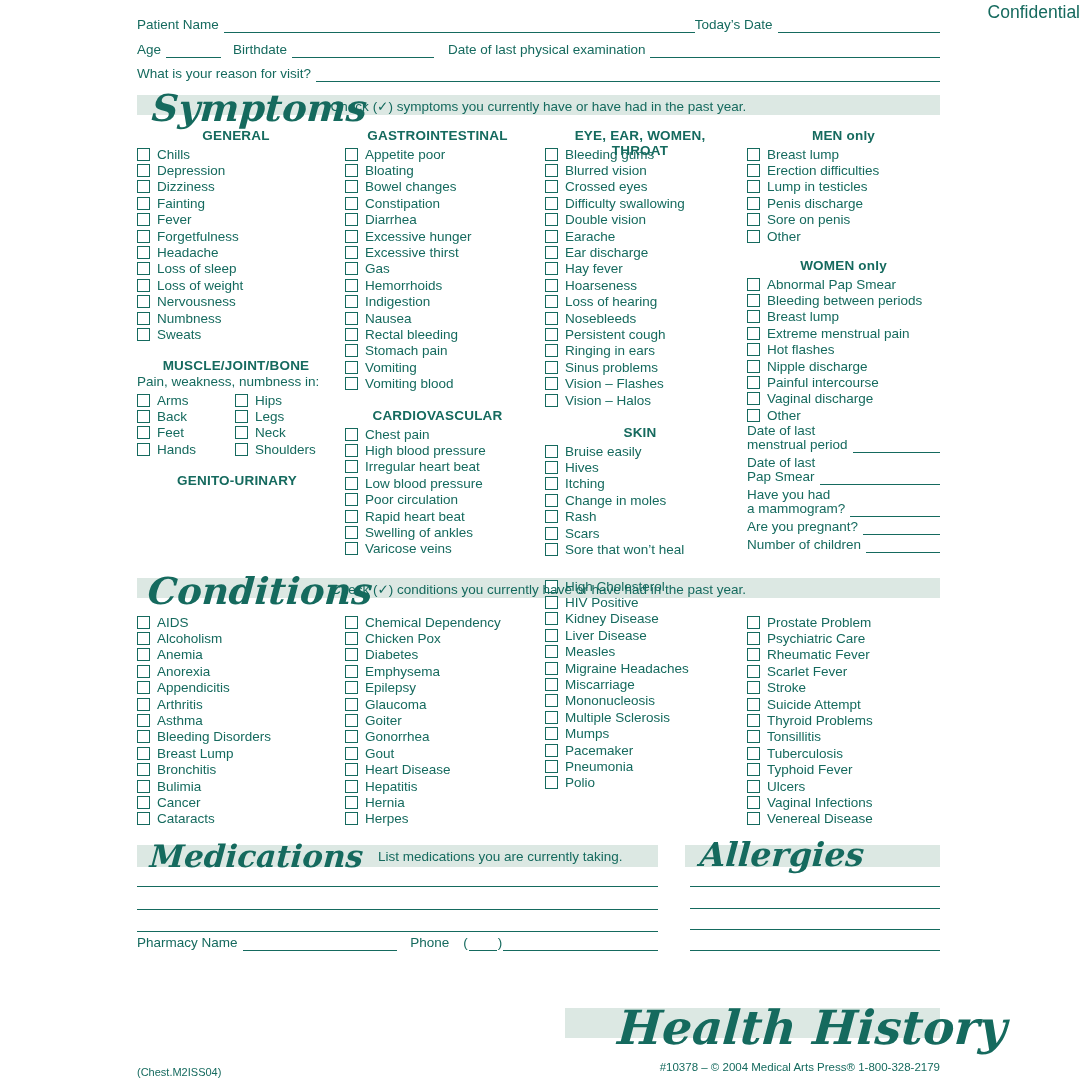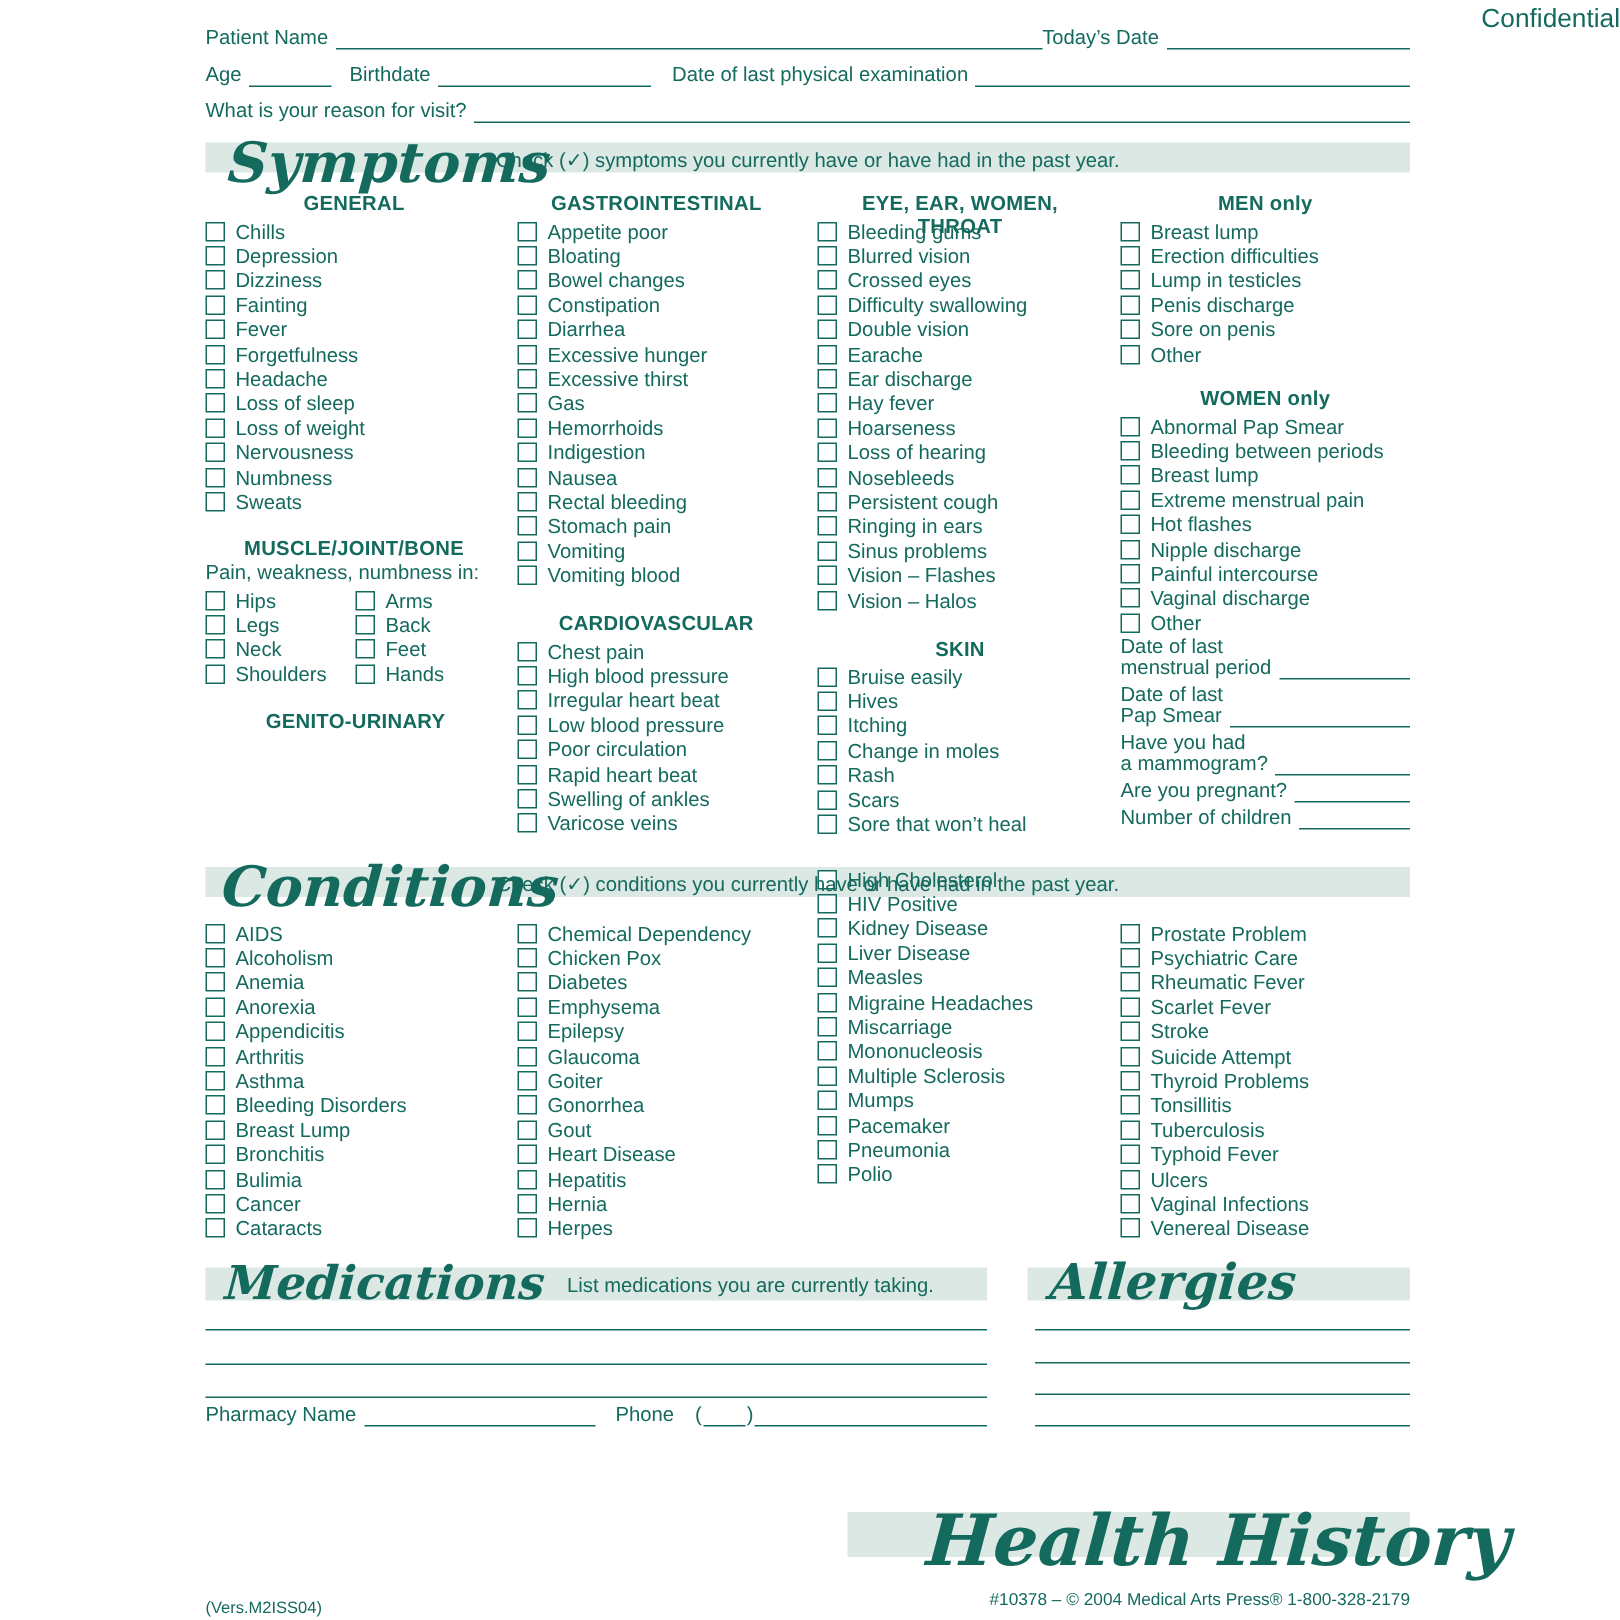--- a/index.html
+++ b/index.html
@@ -112,56 +112,56 @@
         <span class="chk"></span>
         <span>Sweats</span>
       </div>
     </div>
 </div>
 
 <div class="col" style="left:137px; top:358px; width:198px">
   <div class="col-h">MUSCLE/JOINT/BONE</div>
   <div class="muscle-note">Pain, weakness, numbness in:</div>
   <div style="display:flex">
+    <div class="list" style="width:98px">
+        <div class="chk-row">
+          <span class="chk"></span>
+          <span>Arms</span>
+        </div>
+        <div class="chk-row">
+          <span class="chk"></span>
+          <span>Back</span>
+        </div>
+        <div class="chk-row">
+          <span class="chk"></span>
+          <span>Feet</span>
+        </div>
+        <div class="chk-row">
+          <span class="chk"></span>
+          <span>Hands</span>
+        </div>
+      </div>
     <div class="list" style="flex:1">
         <div class="chk-row">
           <span class="chk"></span>
           <span>Hips</span>
         </div>
         <div class="chk-row">
           <span class="chk"></span>
           <span>Legs</span>
         </div>
         <div class="chk-row">
           <span class="chk"></span>
           <span>Neck</span>
         </div>
         <div class="chk-row">
           <span class="chk"></span>
           <span>Shoulders</span>
         </div>
       </div>
-    <div class="list" style="width:98px">
-        <div class="chk-row">
-          <span class="chk"></span>
-          <span>Arms</span>
-        </div>
-        <div class="chk-row">
-          <span class="chk"></span>
-          <span>Back</span>
-        </div>
-        <div class="chk-row">
-          <span class="chk"></span>
-          <span>Feet</span>
-        </div>
-        <div class="chk-row">
-          <span class="chk"></span>
-          <span>Hands</span>
-        </div>
-      </div>
   </div>
 </div>
 
 <div class="col" style="left:137px; top:473px; width:200px">
   <div class="col-h">GENITO-URINARY</div>
 </div>
 
 <div class="col" style="left:345px; top:128px; width:185px">
   <div class="col-h">GASTROINTESTINAL</div>
   <div class="list">
@@ -729,14 +729,14 @@
 <div class="script" style="left:700px; top:835px; font-size:33px">Allergies</div>
 
 <div class="hline" style="left:690px; top:886px; width:250px"></div>
 <div class="hline" style="left:690px; top:908px; width:250px"></div>
 <div class="hline" style="left:690px; top:929px; width:250px"></div>
 <div class="hline" style="left:690px; top:950px; width:250px"></div>
 
 <div class="band" style="left:565px; top:1008px; width:375px; height:30px"></div>
 <div class="script" style="left:618px; top:1000px; font-size:47px">Health History</div>
 
-<div class="footer" style="left:137px; top:1066px">(Vers.M2ISS04)</div>
+<div class="footer" style="left:137px; top:1066px">(Chest.M2ISS04)</div>
 <div class="footer" style="left:540px; top:1061px; width:400px; text-align:right; font-size:11.5px">#10378 – © 2004 Medical Arts Press® 1-800-328-2179</div>
 
 </body></html>

